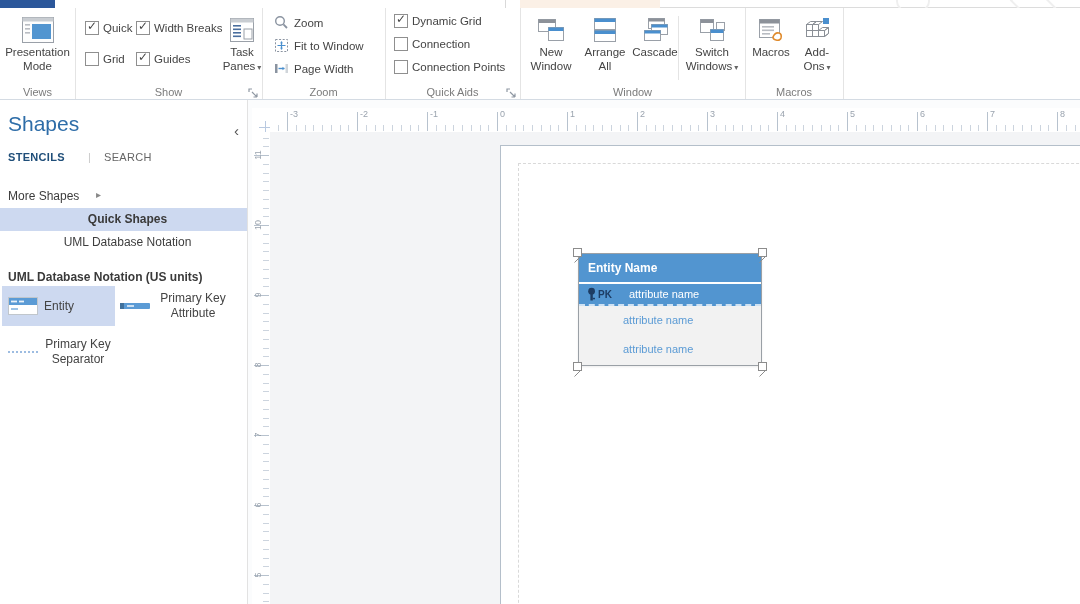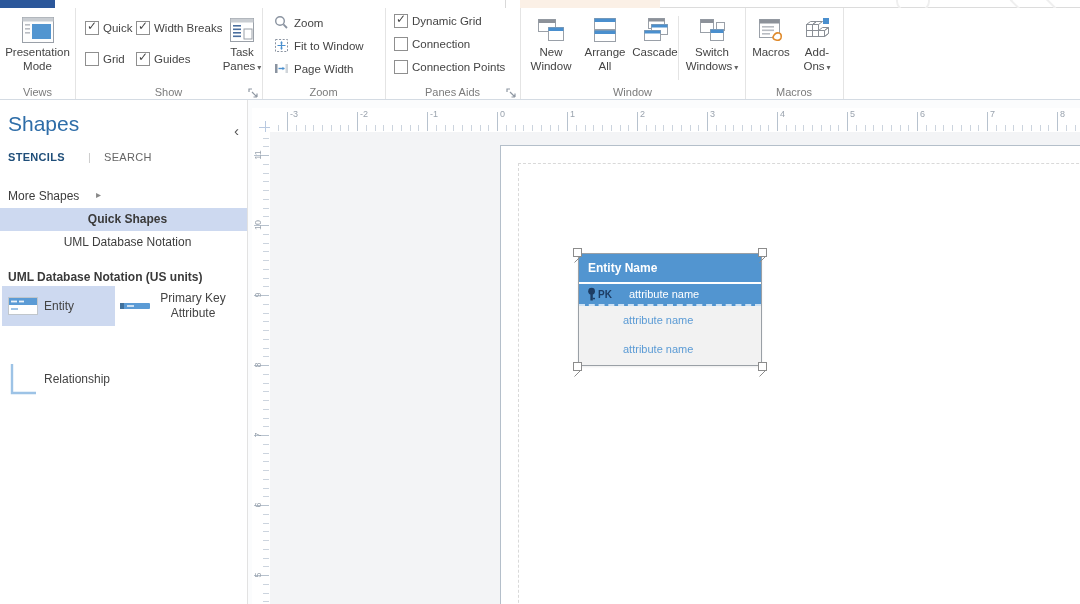--- a/index.html
+++ b/index.html
@@ -190,21 +190,21 @@
     <div class="cb-row" style="left:9px;top:52px;">
       <span class="checkbox"></span>
       <span>Connection Points</span>
     </div>
     <div class="launcher">
       <svg width="12" height="12" viewBox="0 0 12 12">
           <path d="M2 5 V2 H5" stroke="#8f98a3" fill="none" stroke-width="1.2"></path>
           <path d="M5 5 L10 10 M10 10 V6.5 M10 10 H6.5" stroke="#8f98a3" fill="none" stroke-width="1.2"></path>
         </svg>
     </div>
-    <div class="glabel">Panes Aids</div>
+    <div class="glabel">Quick Aids</div>
   </div>
 
   <div class="rgroup" style="left:520px;width:225px;">
     <div class="big-btn" style="left:4px;width:54px;">
       <span class="icon">
         <svg width="32" height="28" viewBox="0 0 32 28">
           <rect x="3.5" y="3.5" width="17" height="12" fill="#fff" stroke="#9aa0a8"></rect>
             <rect x="3.5" y="3.5" width="17" height="3.5" fill="#8c9199"></rect>
           <rect x="13.5" y="11.5" width="15" height="13" fill="#fff" stroke="#9aa0a8"></rect>
             <rect x="13.5" y="11.5" width="15" height="3.5" fill="#4a8fce"></rect>
@@ -317,27 +317,27 @@
   <div class="shape-item" style="left:117px;top:186px;width:128px;height:40px;">
     <span class="s-icon" style="width:36px;">
       <svg width="30" height="8" viewBox="0 0 30 8">
         <rect x="0" y="1" width="30" height="6" rx="1" fill="#5b9bd5"></rect>
         <rect x="0" y="1" width="4" height="6" fill="#41719c"></rect>
         <rect x="7" y="3.2" width="7" height="1.6" fill="#ffffff" opacity="0.85"></rect>
       </svg>
     </span>
     <span class="s-label" style="width:80px;">Primary Key Attribute</span>
   </div>
-  <div class="shape-item" style="left:2px;top:258px;width:113px;height:42px;">
+  <div class="shape-item" style="left:2px;top:230px;width:113px;height:44px;">
     <span class="s-icon" style="width:42px;">
-      <svg width="28" height="34" viewBox="0 0 28 34">
-          <path d="M3 2 V31 H27" fill="none" stroke="#9dc3e6" stroke-width="2.4"></path>
+      <svg width="30" height="4" viewBox="0 0 30 4">
+          <line x1="0" y1="2" x2="30" y2="2" stroke="#7da7d8" stroke-width="1.6" stroke-dasharray="2,2"></line>
         </svg>
     </span>
-    <span class="s-label">Relationship</span>
+    <span class="s-label" style="width:68px;">Primary Key Separator</span>
   </div>
 </div>
 
 <div id="drawing-area">
   <div id="ruler-corner">
     <div class="crossh" style="left:7px;top:19px;width:13px;height:1px;"></div>
     <div class="crossh" style="left:13px;top:13px;width:1px;height:13px;"></div>
   </div>
   <div id="h-ruler">
       <div class="htick" style="left: 8.25px;"></div>

